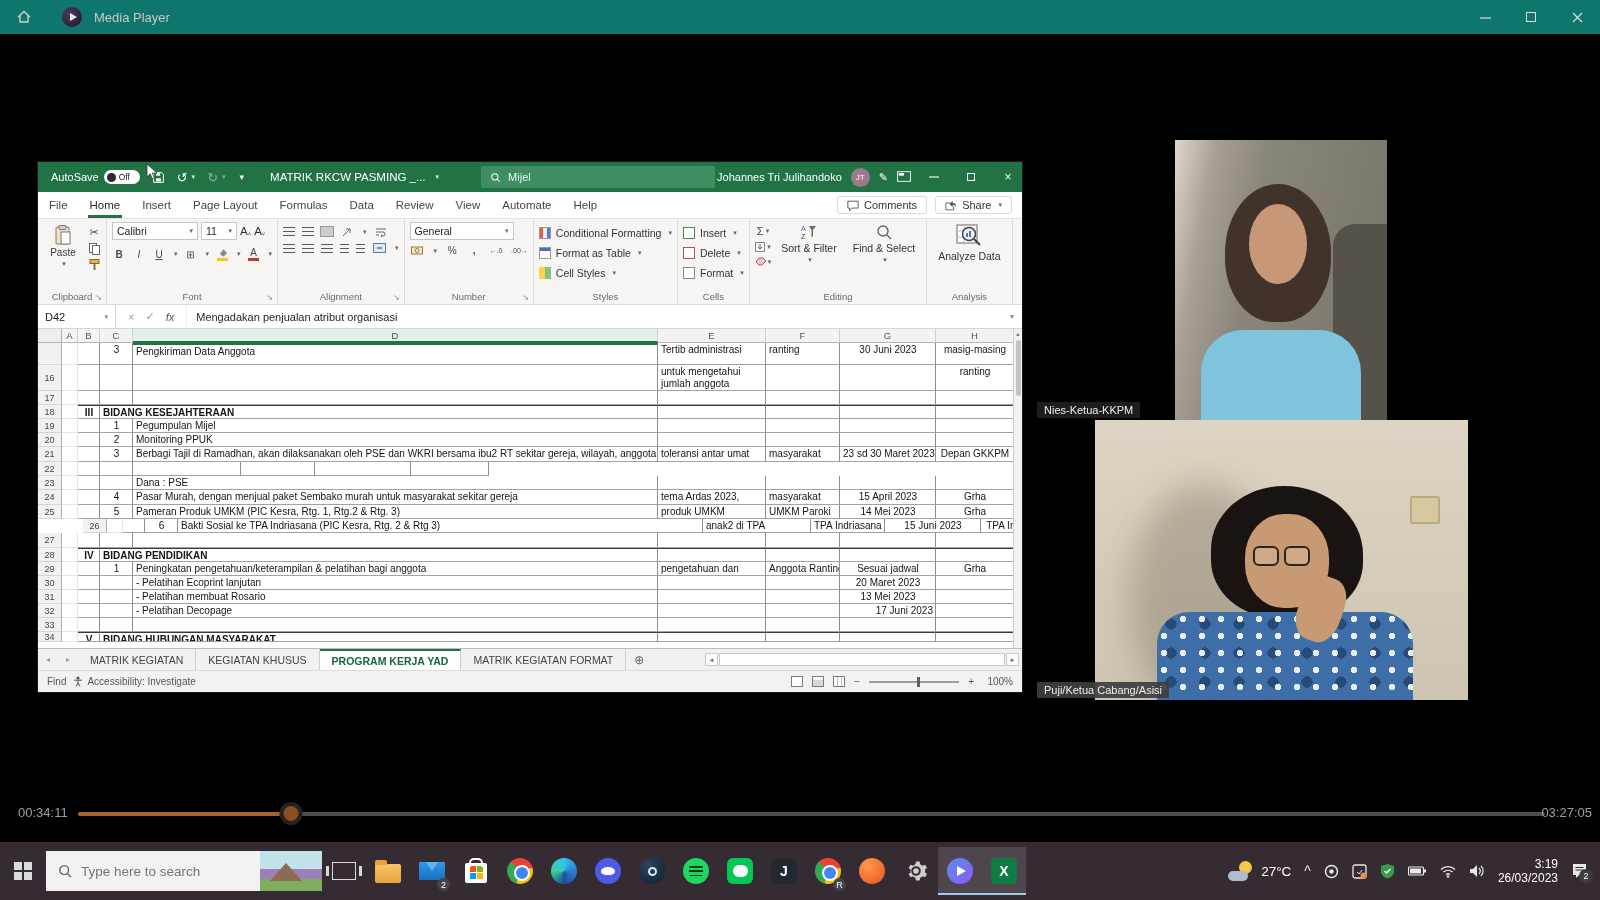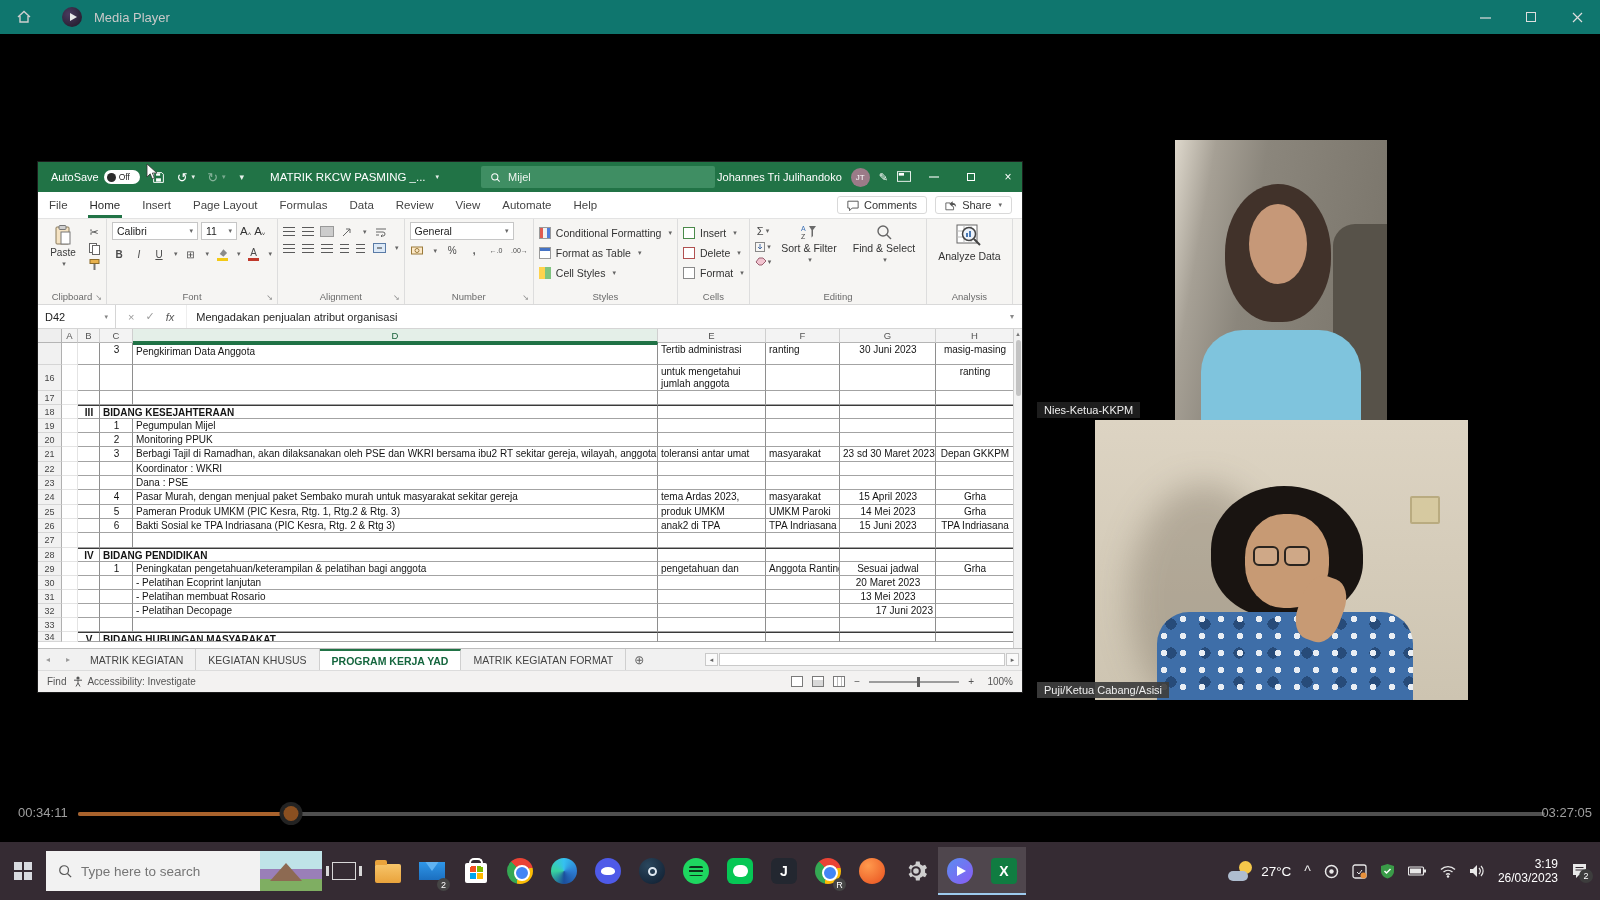--- a/index.html
+++ b/index.html
@@ -672,21 +672,20 @@
             <div class="cell table wrap" style="width: 108px; height: 15px;">toleransi antar umat</div>
             <div class="cell table" style="width: 74px; height: 15px;">masyarakat</div>
             <div class="cell table ctr" style="width: 96px; height: 15px;">23 sd 30 Maret 2023</div>
             <div class="cell table ctr" style="width: 78px; height: 15px;">Depan GKKPM</div>
           </div>
           <div class="xrow" style="height: 14px;">
             <div class="rownum" style="height: 14px;">22</div>
             <div class="cell " style="width: 16px; height: 14px;"></div>
             <div class="cell table ctr" style="width: 22px; height: 14px;"></div>
             <div class="cell table ctr" style="width: 33px; height: 14px;"></div>
-            <div class="cell table" style="width: 525px; height: 14px;">Koordinator : WKRI</div>
             <div class="cell table wrap" style="width: 108px; height: 14px;"></div>
             <div class="cell table" style="width: 74px; height: 14px;"></div>
             <div class="cell table ctr" style="width: 96px; height: 14px;"></div>
             <div class="cell table ctr" style="width: 78px; height: 14px;"></div>
           </div>
           <div class="xrow" style="height: 14px;">
             <div class="rownum" style="height: 14px;">23</div>
             <div class="cell " style="width: 16px; height: 14px;"></div>
             <div class="cell table ctr" style="width: 22px; height: 14px;"></div>
             <div class="cell table ctr" style="width: 33px; height: 14px;"></div>
@@ -711,21 +710,21 @@
             <div class="rownum" style="height: 14px;">25</div>
             <div class="cell " style="width: 16px; height: 14px;"></div>
             <div class="cell table ctr" style="width: 22px; height: 14px;"></div>
             <div class="cell table ctr" style="width: 33px; height: 14px;">5</div>
             <div class="cell table" style="width: 525px; height: 14px;">Pameran Produk UMKM (PIC Kesra, Rtg. 1, Rtg.2  &amp; Rtg. 3)</div>
             <div class="cell table wrap" style="width: 108px; height: 14px;">produk UMKM</div>
             <div class="cell table" style="width: 74px; height: 14px;">UMKM Paroki</div>
             <div class="cell table ctr" style="width: 96px; height: 14px;">14 Mei 2023</div>
             <div class="cell table ctr" style="width: 78px; height: 14px;">Grha</div>
           </div>
-          <div class="xrow" style="height: 14px;">
+          <div class="xrow" style="height: 14px; padding-left: 45px;">
             <div class="rownum" style="height: 14px;">26</div>
             <div class="cell " style="width: 16px; height: 14px;"></div>
             <div class="cell table ctr" style="width: 22px; height: 14px;"></div>
             <div class="cell table ctr" style="width: 33px; height: 14px;">6</div>
             <div class="cell table" style="width: 525px; height: 14px;">Bakti Sosial ke TPA  Indriasana (PIC Kesra, Rtg. 2 &amp; Rtg 3)</div>
             <div class="cell table wrap" style="width: 108px; height: 14px;">anak2 di TPA</div>
             <div class="cell table" style="width: 74px; height: 14px;">TPA Indriasana</div>
             <div class="cell table ctr" style="width: 96px; height: 14px;">15 Juni 2023</div>
             <div class="cell table ctr" style="width: 78px; height: 14px;">TPA Indriasana</div>
           </div>

